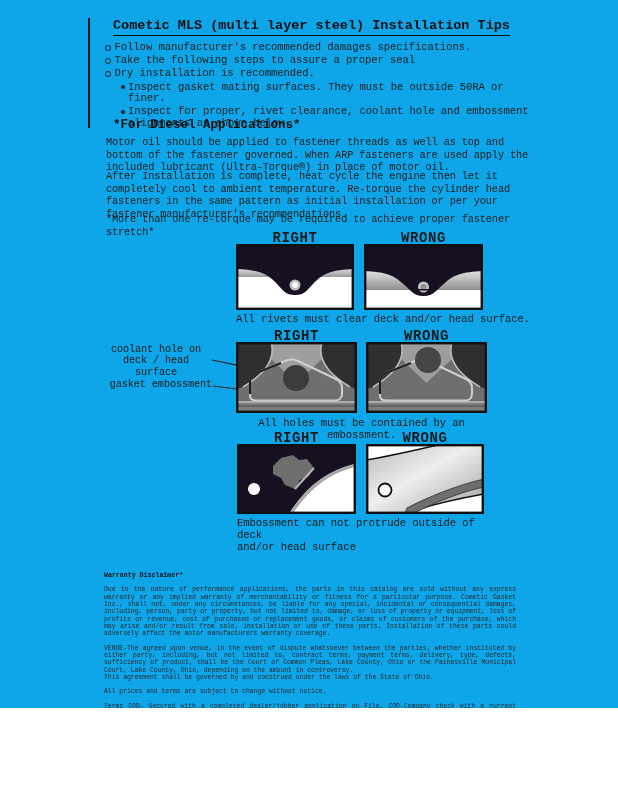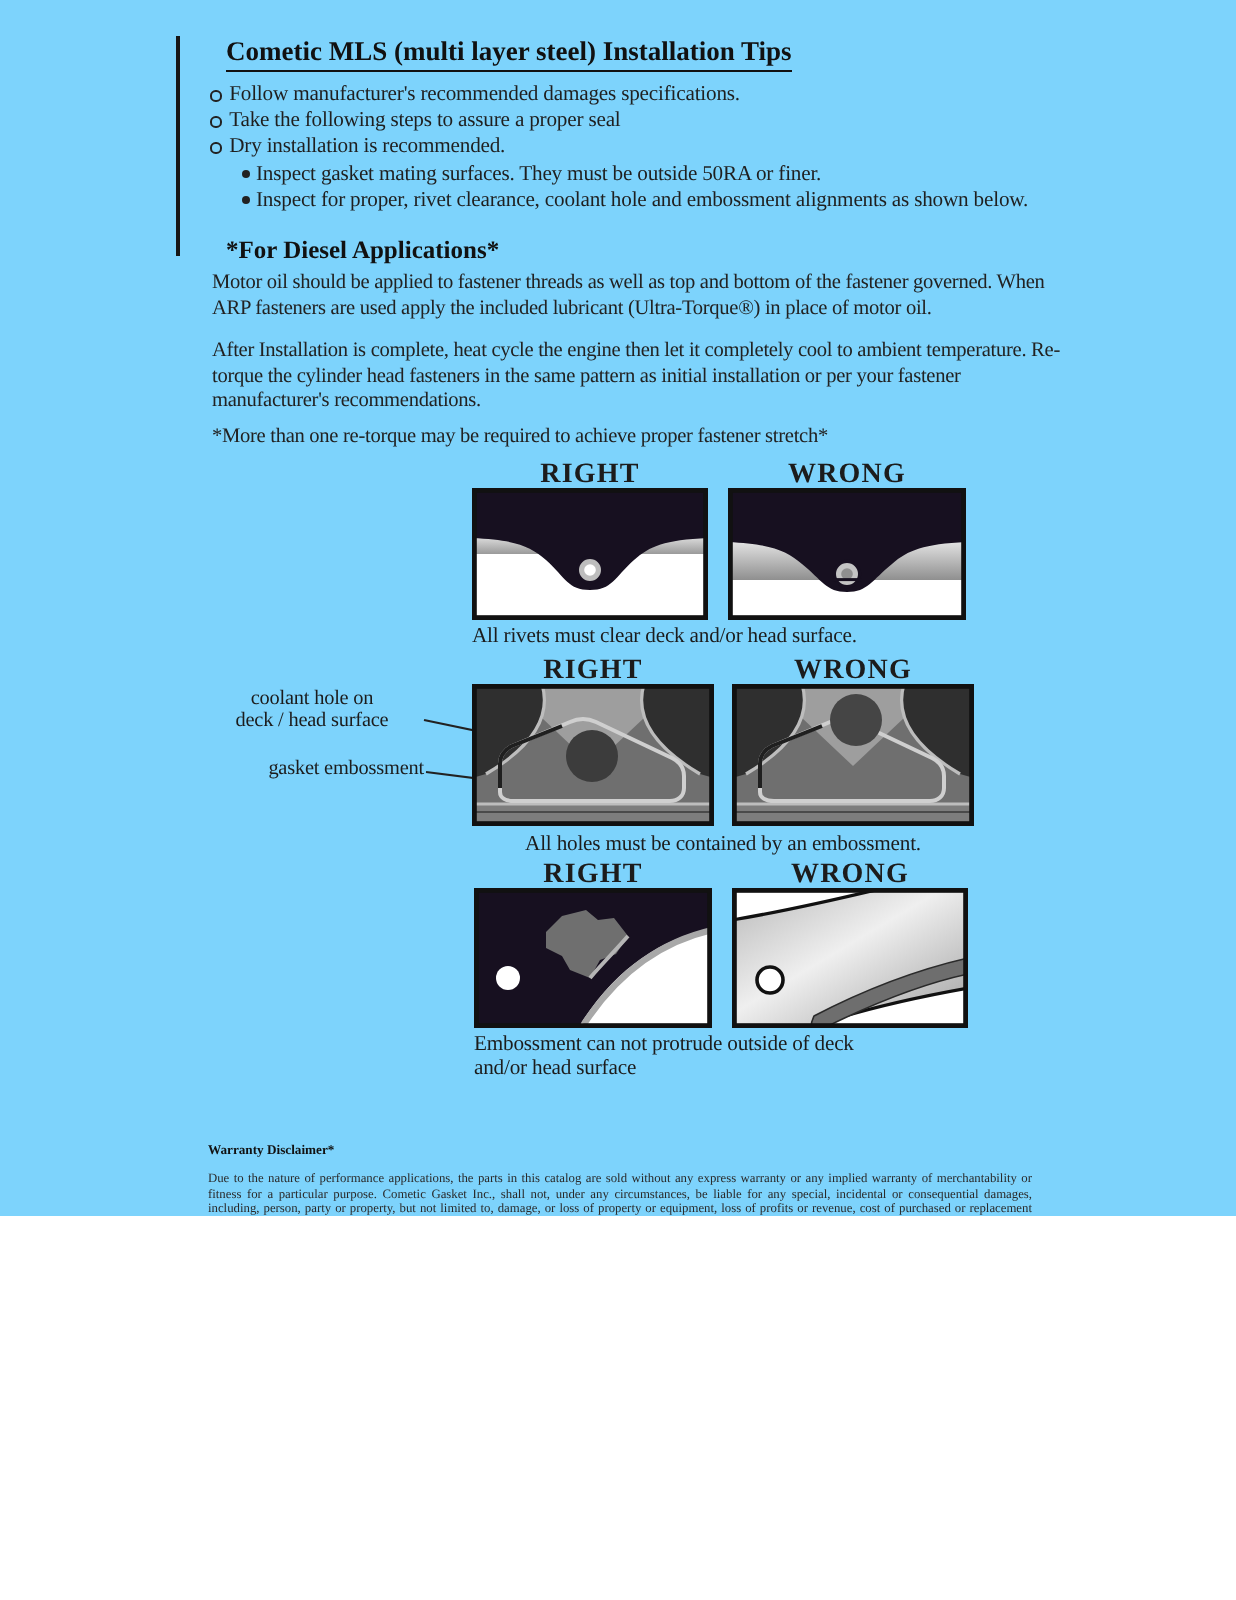--- a/index.html
+++ b/index.html
@@ -1,17 +1,17 @@
 <!DOCTYPE html>
 <html><head>
 <meta charset="utf-8">
 <style>
   html,body{margin:0;padding:0;background:#ffffff;}
-  .page{position:relative;width:618px;height:608px;background:#7dd3fc;overflow:hidden;
-        font-family:Liberation Serif, serif;color:#1f1f1f;}
+  .page{position:relative;width:618px;height:708px;background:#0ea5e9;overflow:hidden;
+        font-family:Liberation Mono, monospace;color:#1f1f1f;}
 
   .vrule{position:absolute;left:88px;top:18px;width:2px;height:110px;background:#161616;}
 
   
   .title{position:absolute;left:113px;top:18px;margin:0;font-size:13.5px;font-weight:bold;color:#111;}
   .title span{border-bottom:1.6px solid #111;padding-bottom:2px;}
   .bullets{position:absolute;left:105px;top:42px;width:430px;font-size:10.6px;letter-spacing:-0.1px;}
   .brow{display:flex;align-items:flex-start;margin-bottom:1.6px;line-height:11.6px;}
   .obullet{flex:0 0 auto;width:3.6px;height:3.6px;border:1.1px solid #222;border-radius:50%;margin:3px 4px 0 0;}
   .fbullet{flex:0 0 auto;width:4px;height:4px;background:#222;border-radius:50%;margin:3.4px 3px 0 0;}

